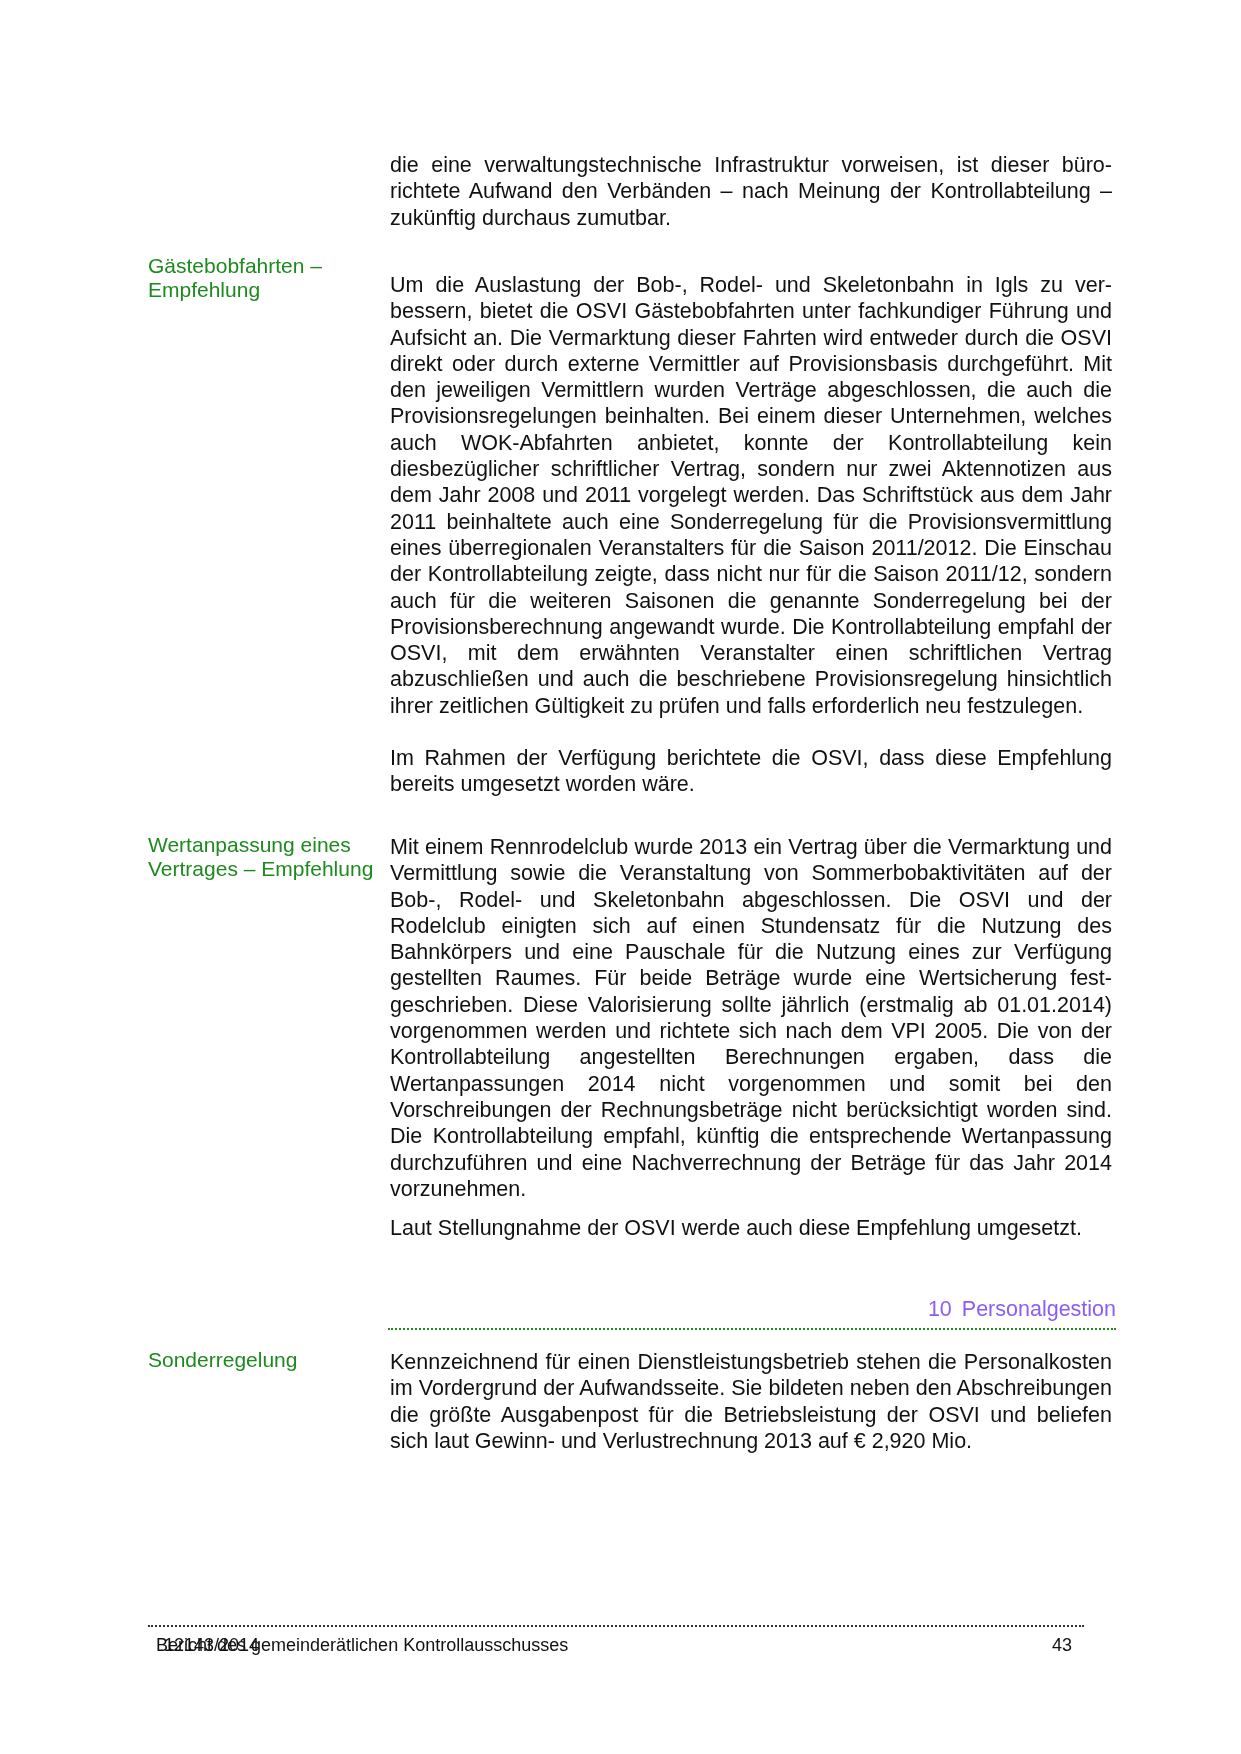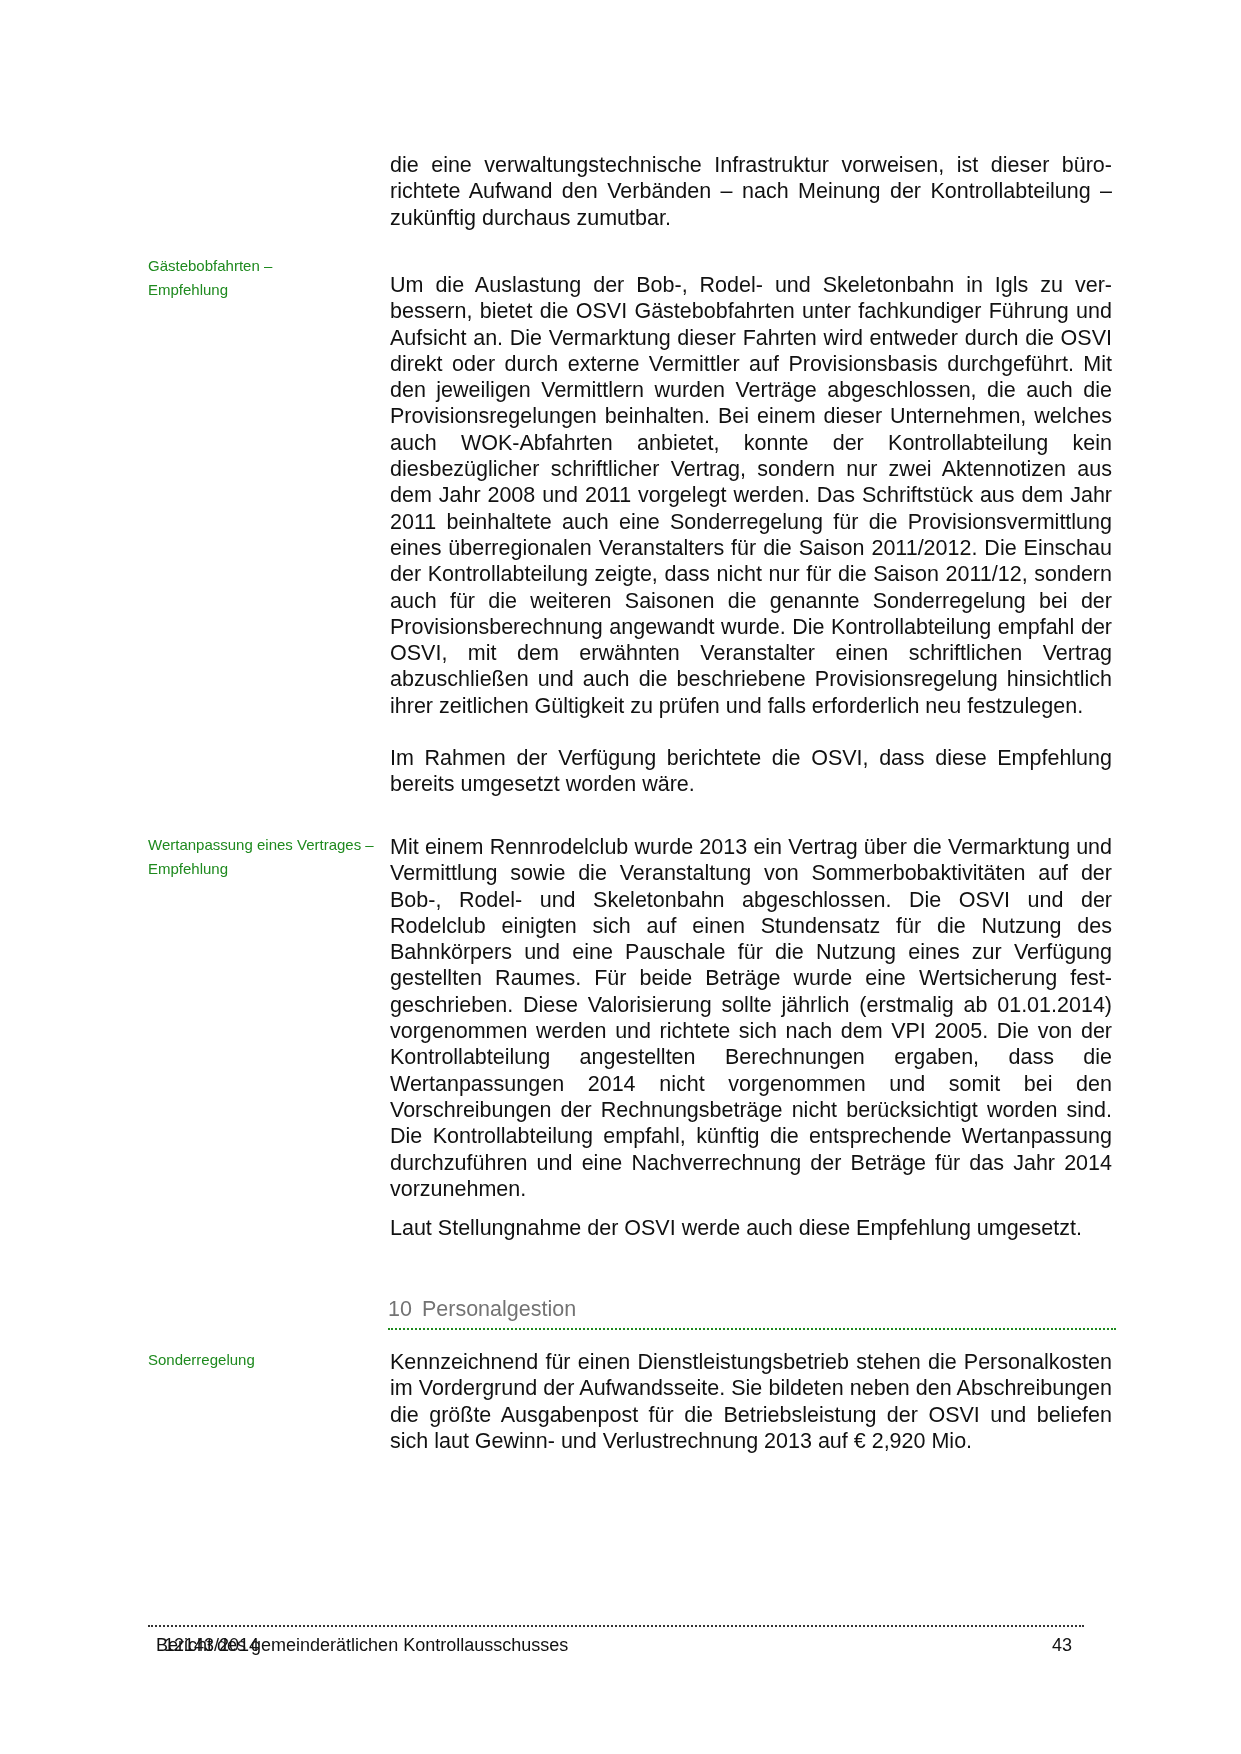--- a/index.html
+++ b/index.html
@@ -2,31 +2,31 @@
 <html><head>
 <meta charset="utf-8">
 <style>
   html, body { margin: 0; padding: 0; background: #ffffff; }
   body {
     width: 1241px; height: 1754px; position: relative; overflow: hidden;
     font-family: "Liberation Sans", sans-serif; color: #111111;
   }
   .side {
     position: absolute; left: 148px; width: 230px;
-    color: #1e8a1e; font-size: 15px; line-height: 23.5px;
+    color: #1e8a1e; font-size: 21px; line-height: 23.5px;
   }
   .main {
     position: absolute; left: 390px; width: 722px;
     font-size: 21.5px; line-height: 26.3px; text-align: justify;
     hyphens: manual;
   }
   .main p { margin: 0; }
   .section-head {
     position: absolute; left: 388px; width: 728px; top: 1296px;
-    text-align: left; color: #737373; font-size: 21.5px; line-height: 26px;
+    text-align: right; color: #8b5cf6; font-size: 21.5px; line-height: 26px;
     padding-bottom: 6px; border-bottom: 2px dotted #1e8a1e;
   }
   .section-head .num { margin-right: 10px; }
   .footer-line {
     position: absolute; left: 148px; width: 936px; top: 1625px;
     border-top: 2px dotted #333333; height: 0;
   }
   .footer {
     position: absolute; left: 148px; width: 936px; top: 1634px;
     font-size: 18px; line-height: 22px; color: #111111;

